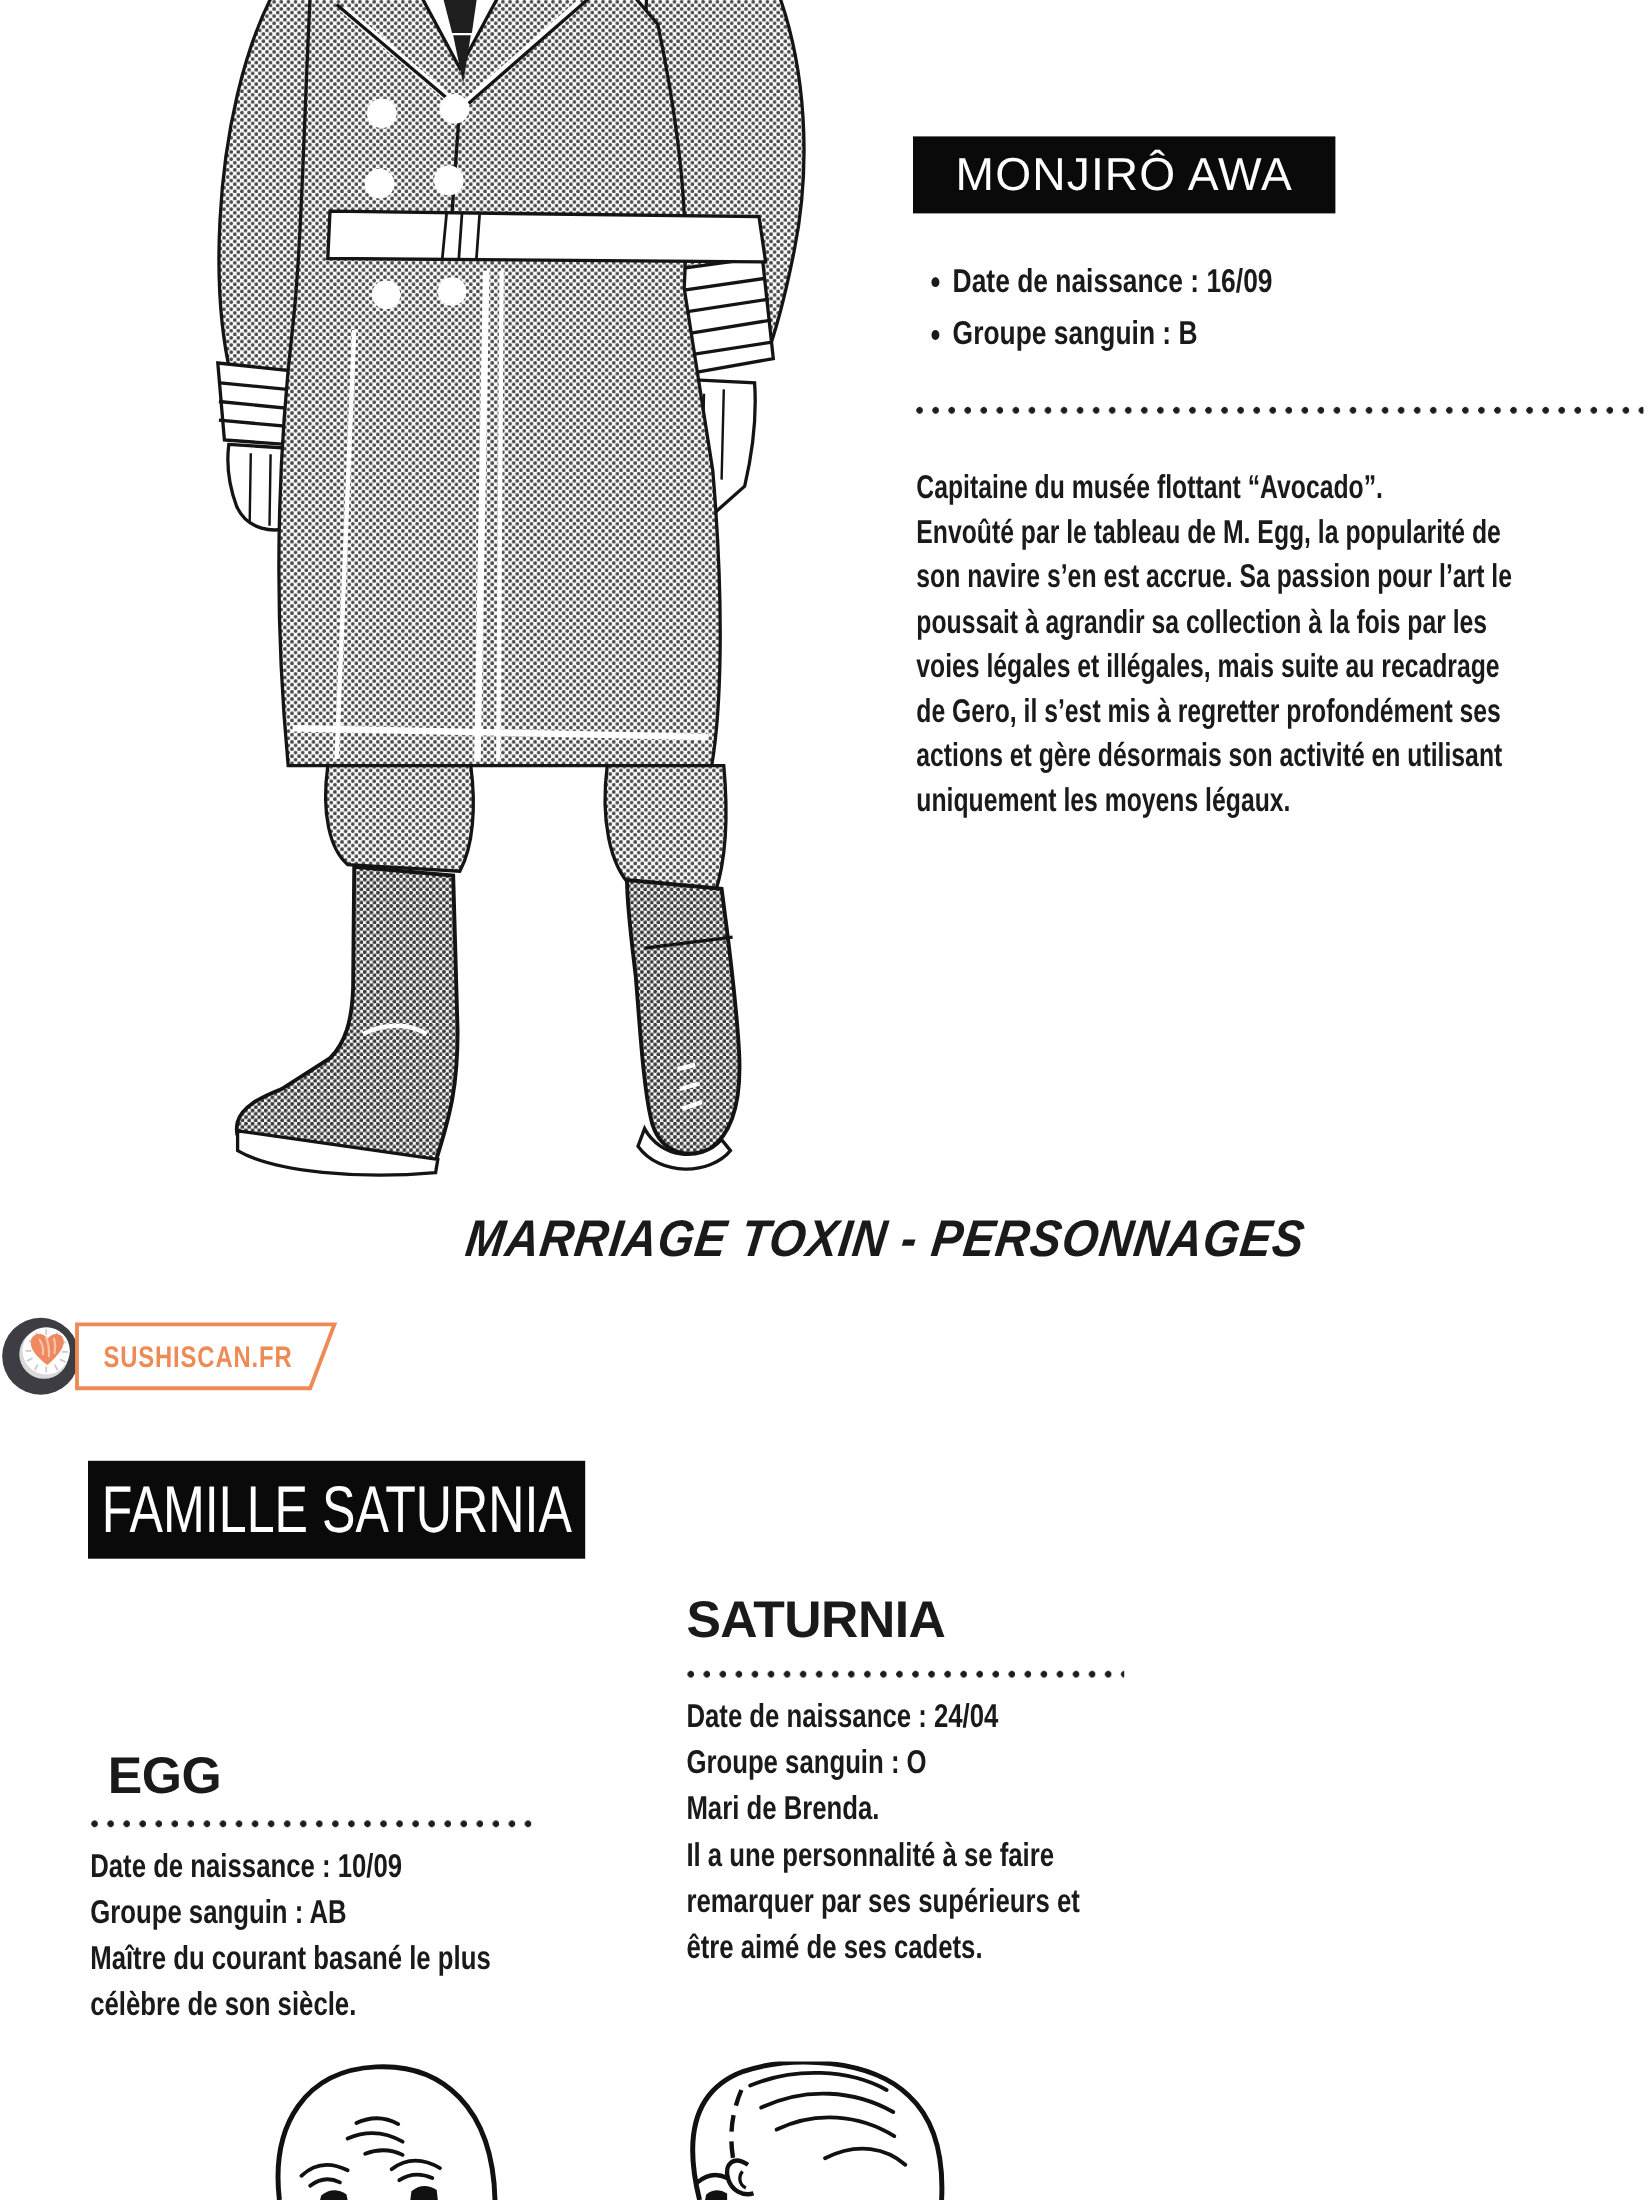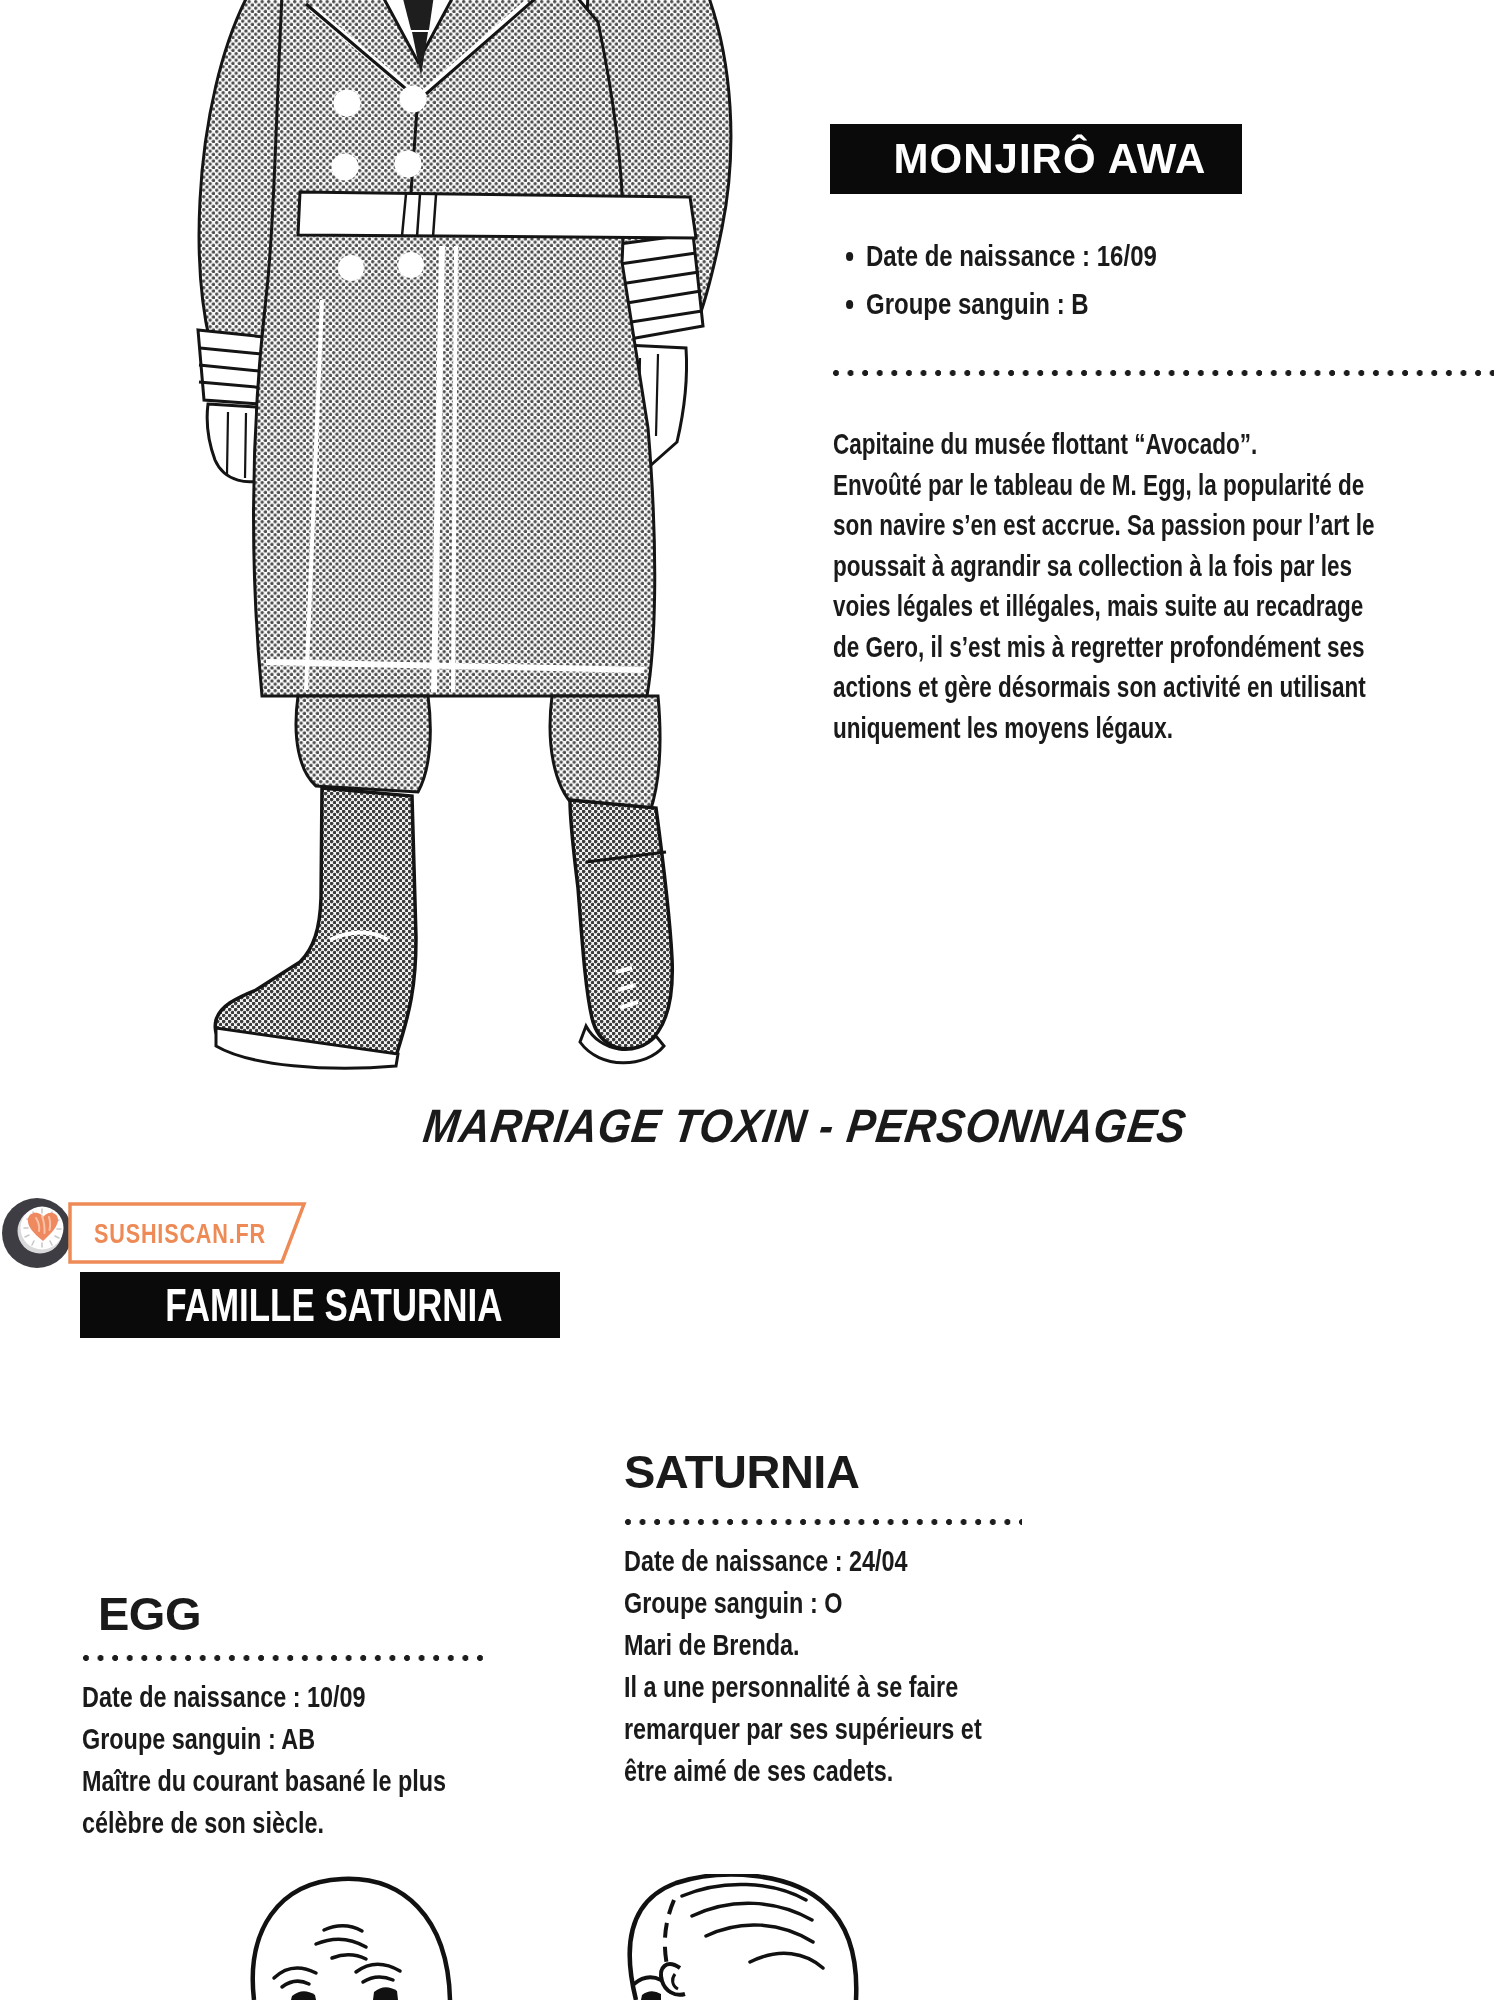--- a/index.html
+++ b/index.html
@@ -2,23 +2,23 @@
 <html><head>
 <meta charset="utf-8">
 <style>
   html,body{margin:0;padding:0;background:#e8e8e8;}
   .page{position:relative;width:1500px;height:2000px;background:#ffffff;overflow:hidden;
         font-family:"Liberation Sans", sans-serif;color:#1a1a1a;margin:0 auto;}
   .abs{position:absolute;}
 
   
   .banner{background:#0a0a0a;color:#ffffff;display:flex;align-items:center;justify-content:center;
-          font-weight:bold;padding-left:28px;}
+          font-weight:normal;}
   .banner-name{left:830px;top:124px;width:384px;height:70px;font-size:42px;letter-spacing:1px;}
-  .banner-family{left:80px;top:1272px;width:452px;height:66px;font-size:46px;}
+  .banner-family{left:80px;top:1328px;width:452px;height:89px;font-size:60px;}
   .banner-family .stretch{transform:scaleX(.76);transform-origin:center;white-space:nowrap;letter-spacing:0px;}
 
   
   .dotline{height:8px;background-image:radial-gradient(circle at 4px 4px,#1d1d1d 2.7px,transparent 3.3px);
            background-size:14.6px 8px;background-repeat:repeat-x;}
   .dots-profile{left:832px;top:369px;width:662px;}
   .dots-egg{left:82px;top:1654px;width:402px;}
   .dots-knuckle{left:624px;top:1518px;width:398px;}
 
   

